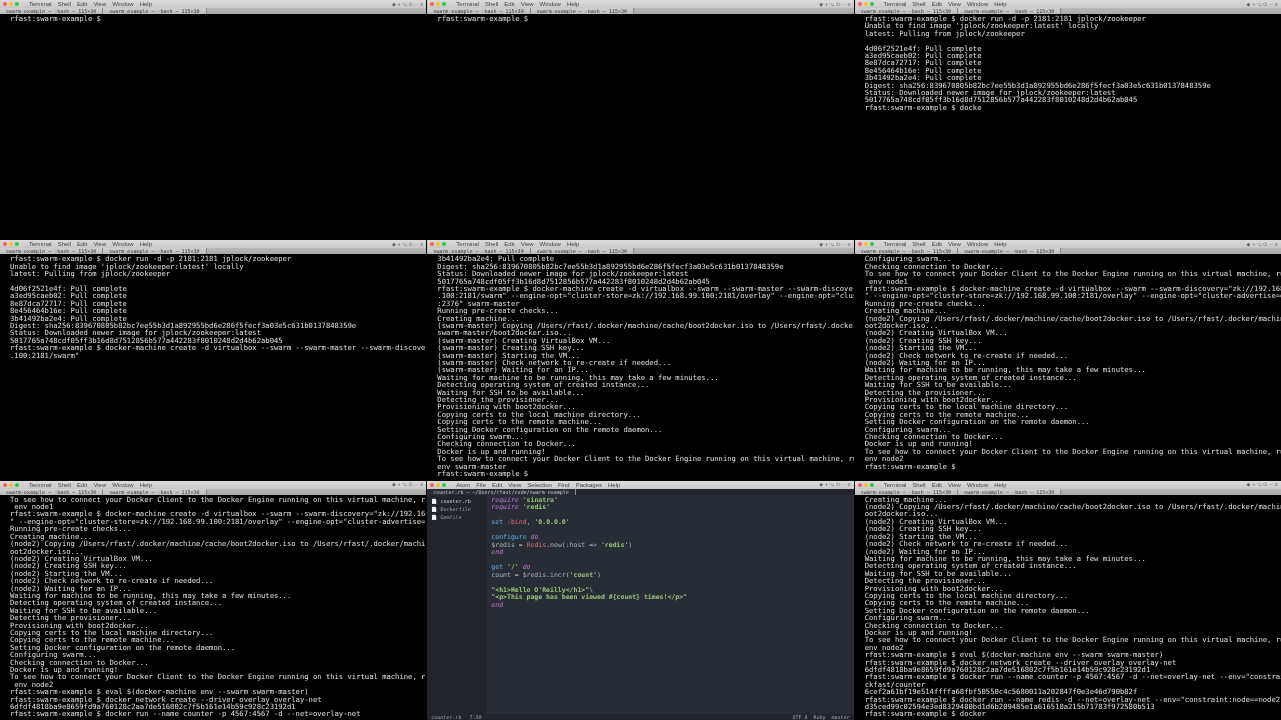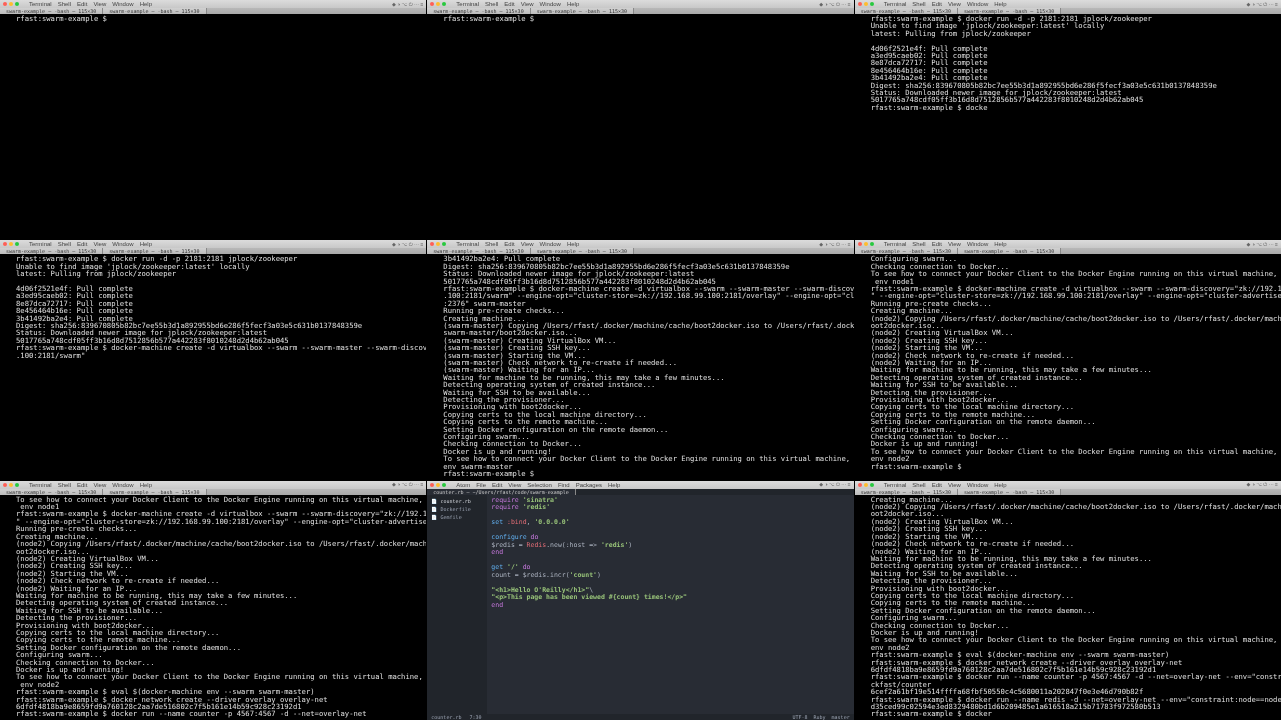--- a/index.html
+++ b/index.html
@@ -50,21 +50,21 @@
 }
 .tab {
   padding: 0 6px;
   display: flex;
   align-items: center;
   border-right: 1px solid #888;
   background: linear-gradient(#d0d0d0, #bcbcbc);
 }
 .term-body {
   flex: 1;
-  padding: 1px 16px;
+  padding: 1px 10px;
   line-height: 7.4px;
   white-space: pre;
   overflow: hidden;
   color: #e0e0e0;
 }
 .atom-body {
   flex: 1;
   background: #282c34;
   display: flex;
   overflow: hidden;
@@ -78,21 +78,21 @@
 }
 .atom-tree .item { padding: 1px 0; }
 .atom-tree .active { color: #d7dae0; }
 .atom-editor {
   flex: 1;
   padding: 2px 4px;
   font-size: 6.5px;
   line-height: 7.5px;
   color: #abb2bf;
 }
-.kw { color: #c678dd; }
+.kw { color: #c678dd; font-style: italic; }
 .str { color: #98c379; font-weight: bold; }
 .fn { color: #61afef; margin-top: 48px; }
 .sym { color: #e06c75; }
 .atom-status {
   height: 6px;
   background: #21252b;
   display: flex;
   align-items: center;
   padding: 0 4px;
   font-size: 5px;

